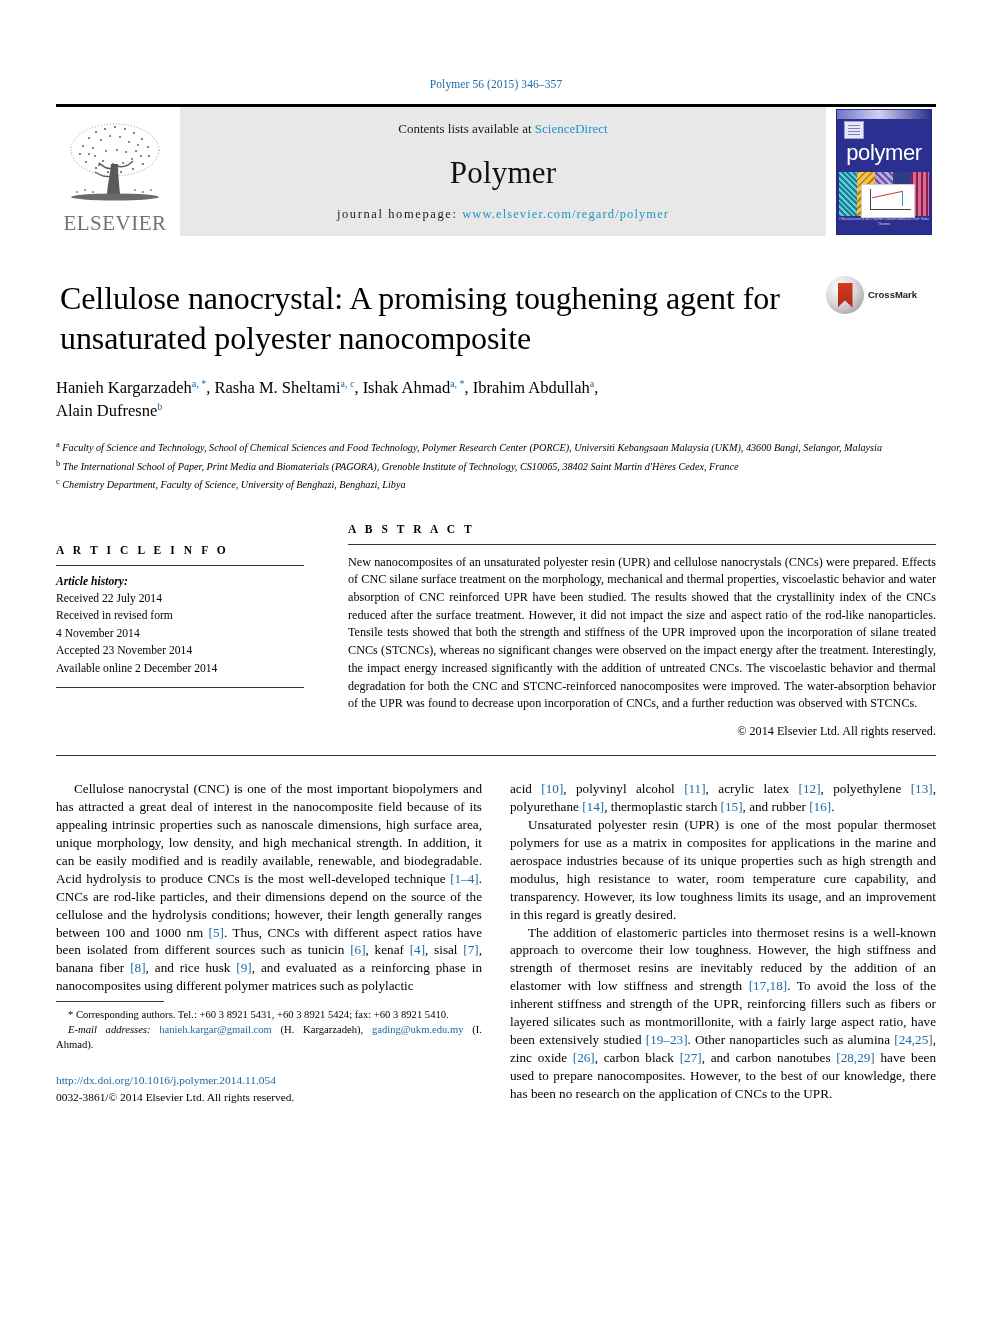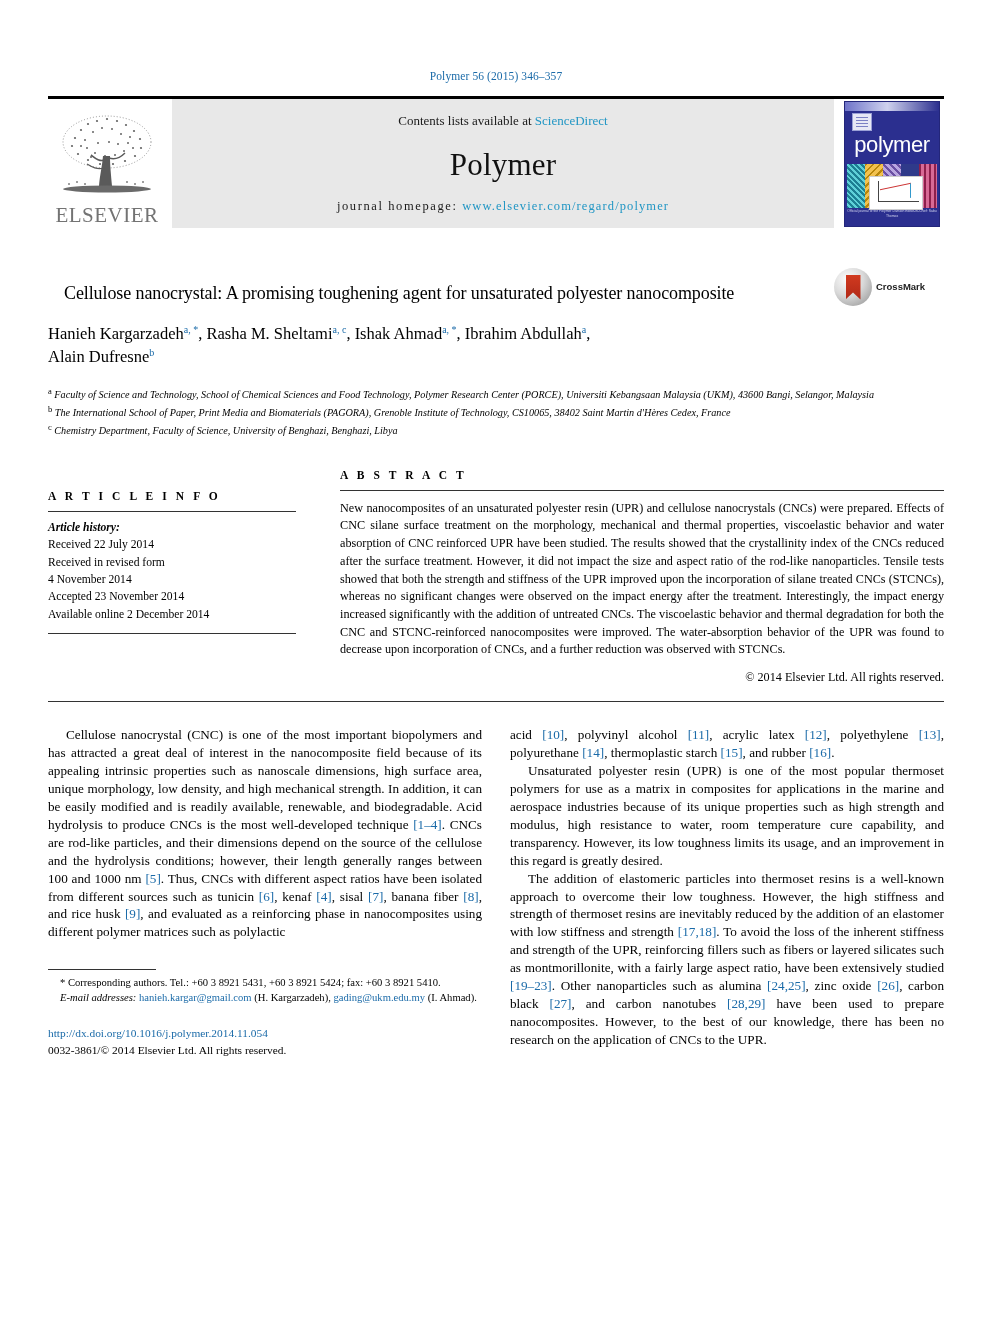--- a/index.html
+++ b/index.html
@@ -7,21 +7,21 @@
   body {
     width: 992px;
     height: 1323px;
     background: #ffffff;
     font-family: "Liberation Serif", "DejaVu Serif", serif;
     color: #000000;
     position: relative;
     overflow: hidden;
   }
 
-  .page { position: relative; width: 992px; height: 1323px; padding: 0; }
+  .page { position: relative; width: 992px; height: 1323px; padding: 8px; }
 
   
   .running-head {
     text-align: center;
     font-size: 11.5px;
     color: #1a6aa8;
     padding-top: 70px;
     letter-spacing: .1px;
     font-family: "Liberation Serif", serif;
   }
@@ -120,24 +120,24 @@
   .cover-inset:after{content:"";position:absolute;left:10px;bottom:8px;width:30px;height:14px;
     border-top:1px solid #c33;border-right:1px solid #39c;transform:skewY(-12deg);}
   .cover-foot{position:absolute;left:0;right:0;bottom:6px;text-align:center;
     color:#cfd2ee;font-size:3.4px;line-height:1.5;font-family:"Liberation Sans",sans-serif;}
 
   
   .content { margin: 0 48px; }
   .title-row { display:flex; margin-top: 38px; }
   .title-main { flex: 1 1 auto; padding-right: 14px; }
   .paper-title {
-    font-size: 18px;
+    font-size: 32px;
     line-height: 1.26;
     font-weight: 400;
-    margin: 16px;
+    margin: 4px;
     letter-spacing: -0.1px;
   }
   .authors {
     margin-top: 17px;
     font-size: 16.5px;
     line-height: 1.42;
   }
   .authors sup { color:#1a6aa8; font-size: 10px; }
   .crossmark {
     flex: 0 0 110px;
@@ -193,21 +193,21 @@
   }
   .bcol { flex: 1 1 0; font-size: 13.2px; line-height: 1.36; text-align: justify; }
   .bcol h2 {
     font-family:"Liberation Serif", serif;
     font-size: 13.6px; font-weight: bold; margin: 0 0 16px 0;
   }
   .bcol p { margin: 0; text-indent: 18px; }
   .bcol p.noind { text-indent: 0; }
   .ref { color:#1a6aa8; }
 
-  .footnotes { margin-top: 28px; font-size: 10.6px; line-height: 1.42; }
+  .footnotes { margin-top: 6px; font-size: 10.6px; line-height: 1.42; }
   .fn-rule { border-top:1px solid #333; width: 108px; margin-bottom: 5px; }
   .footnotes p { margin:0; text-indent: 12px; }
   .footnotes .lbl { font-style: italic; }
   .link { color:#1a6aa8; }
 
   .doi-block { margin-top: 20px; font-size: 11.4px; line-height:1.45; }
   .doi-block .doi { color:#1a6aa8; }
 </style>
 </head>
 <body>

